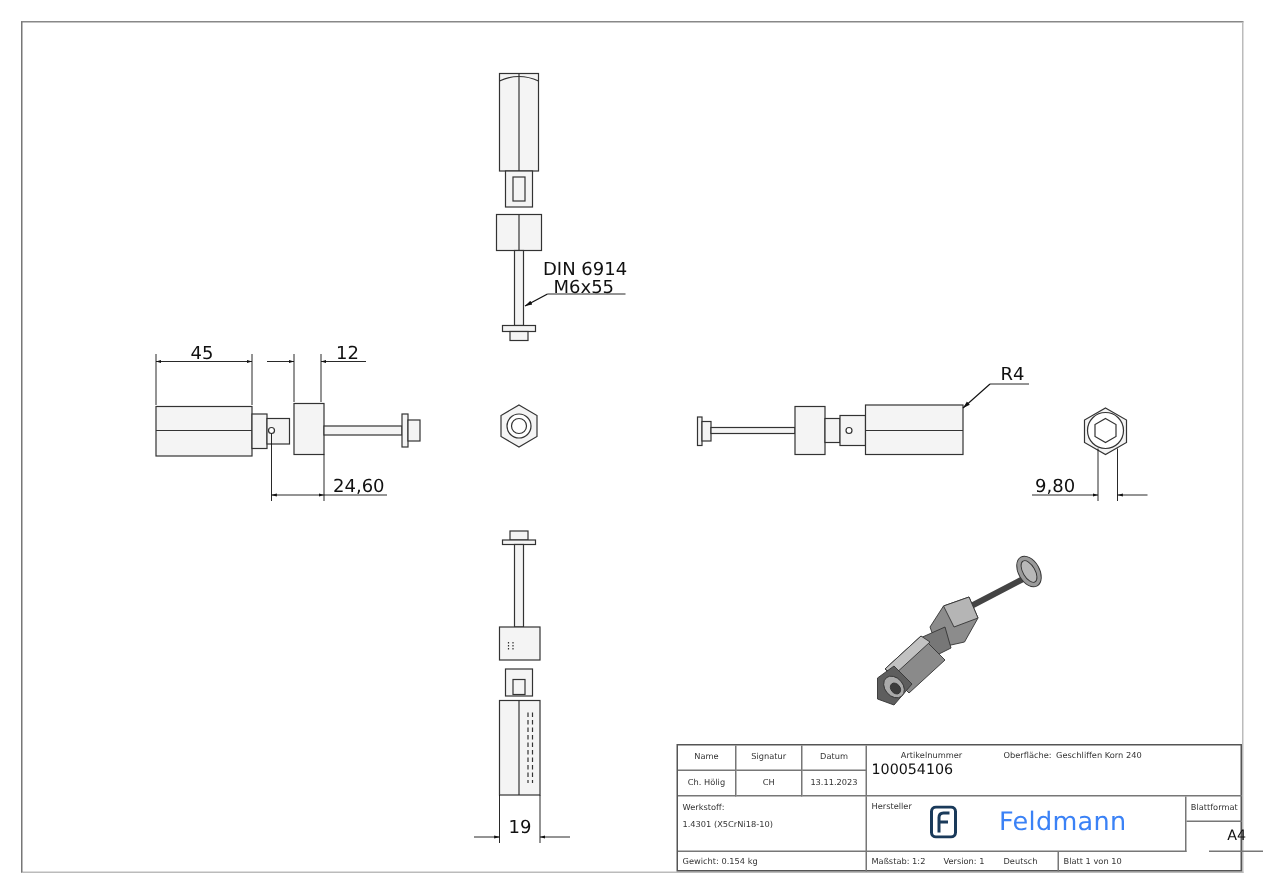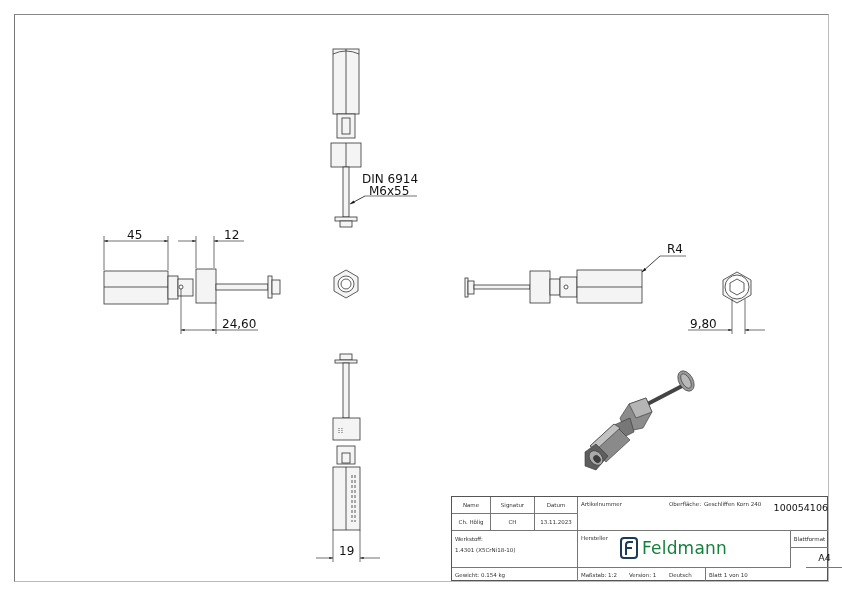--- a/index.html
+++ b/index.html
@@ -11,21 +11,21 @@
   svg.drawing { position: absolute; left: 0; top: 0; }
   .dimtxt { font-family: "DejaVu Sans", sans-serif; font-size: 12px; fill: #111; }
   .tb { position: absolute; left: 451px; top: 496px; width: 377px; height: 85px;
         border: 1px solid #555; box-sizing: border-box; font-size: 5.5px; color: #333; }
   .cell { position: absolute; box-sizing: border-box; border-right: 1px solid #777; border-bottom: 1px solid #777;
           display: flex; align-items: center; }
   .center { justify-content: center; }
   .pad { padding-left: 3px; }
   .big { font-size: 9.5px; color: #111; }
   .logo { position: absolute; left: 620px; top: 537px; display: flex; align-items: center; gap: 4px; }
-  .logo-word { font-family: "DejaVu Sans", sans-serif; font-size: 17px; color: #15803d; letter-spacing: 0.2px; }
+  .logo-word { font-family: "DejaVu Sans", sans-serif; font-size: 17px; color: #3b82f6; letter-spacing: 0.2px; margin-left: 24px; }
 </style>
 </head>
 <body>
 
 <div class="frame"></div>
 
 <svg class="drawing" width="842" height="595" viewBox="0 0 842 595">
   <defs>
     <marker id="arr" viewBox="0 0 10 10" refX="10" refY="5" markerWidth="6" markerHeight="6" orient="auto-start-reverse">
       <path d="M0,2 L10,5 L0,8 z" fill="#111"></path>
@@ -155,21 +155,21 @@
 <div class="tb">
 
   <div class="cell center" style="left:0;top:0;width:39px;height:17px;">Name</div>
   <div class="cell center" style="left:39px;top:0;width:44px;height:17px;">Signatur</div>
   <div class="cell center" style="left:83px;top:0;width:43px;height:17px;">Datum</div>
 
   <div class="cell center" style="left:0;top:17px;width:39px;height:17px;">Ch. Hölig</div>
   <div class="cell center" style="left:39px;top:17px;width:44px;height:17px;">CH</div>
   <div class="cell center" style="left:83px;top:17px;width:43px;height:17px;">13.11.2023</div>
 
-  <div class="cell" style="left:126px;top:0;width:250px;height:34px;border-right:none;align-items:flex-start;flex-direction:row;padding:4px 0 0 3px;">
+  <div class="cell" style="left:126px;top:0;width:250px;height:34px;border-right:none;align-items:flex-start;flex-direction:column;padding:4px 0 0 3px;text-align:center;">
     <div style="display:flex;width:100%;">
       <span style="width:80px;">Artikelnummer</span>
       <span style="margin-left:8px;">Oberfläche:</span>
       <span style="margin-left:3px;">Geschliffen Korn 240</span>
     </div>
     <span class="big" style="margin-top:1px;">100054106</span>
   </div>
 
   <div class="cell" style="left:0;top:34px;width:126px;height:37px;flex-direction:column;align-items:flex-start;justify-content:flex-start;padding:5px 0 0 3px;">
     <span>Werkstoff:</span>

